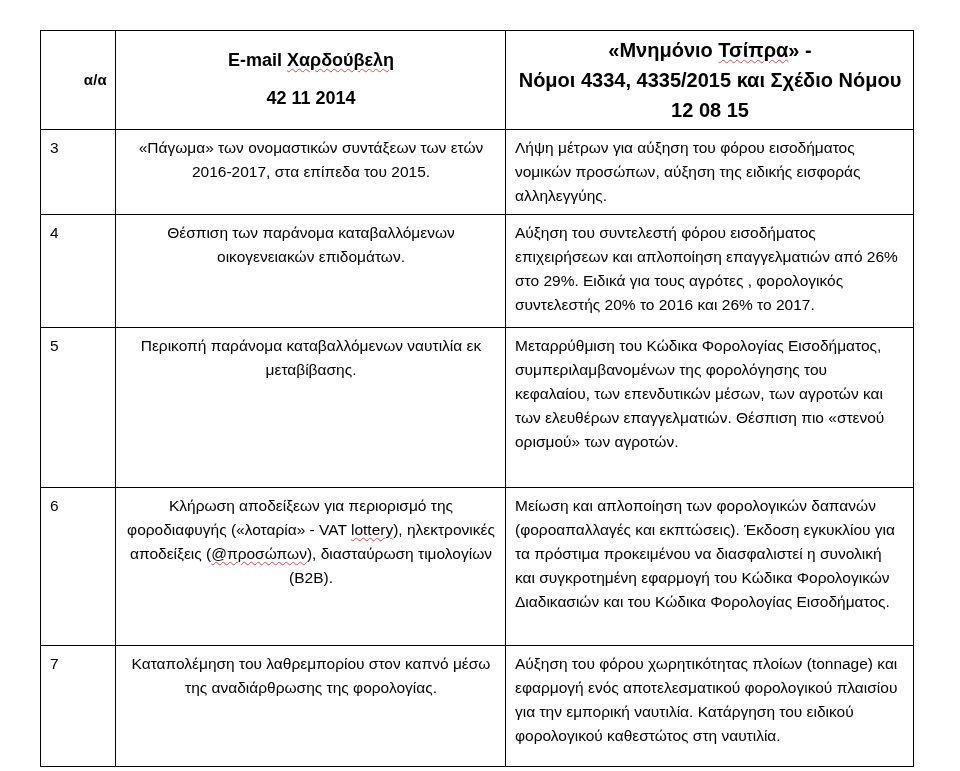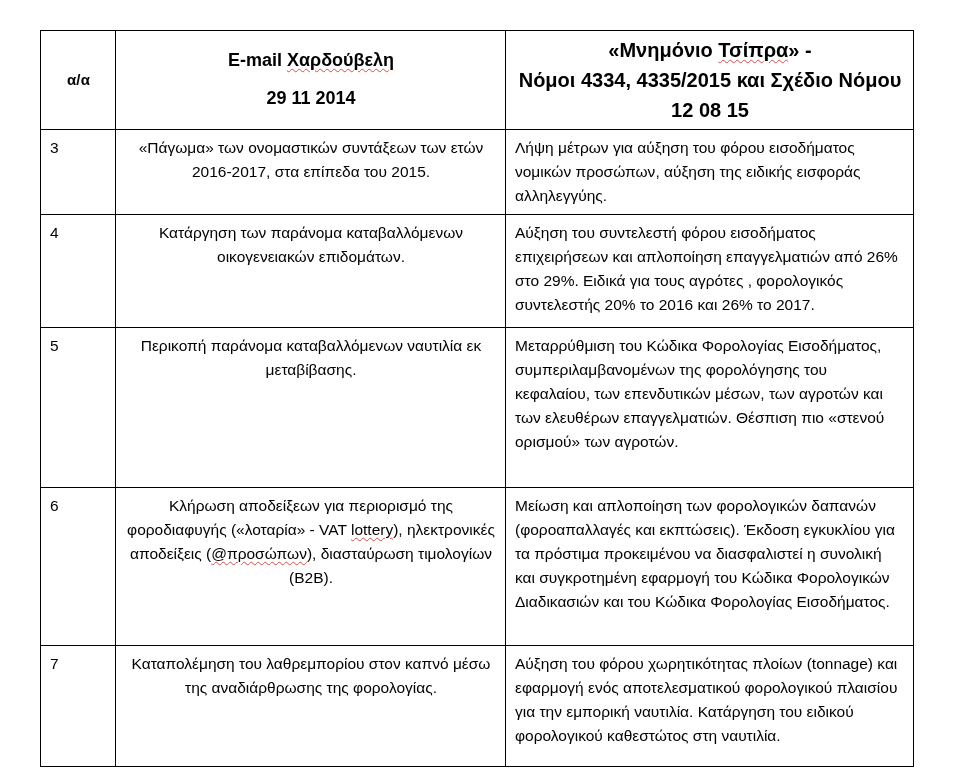--- a/index.html
+++ b/index.html
@@ -50,20 +50,21 @@
     height: 83px;
     vertical-align: middle;
     font-weight: bold;
     text-align: center;
     padding-top: 4px;
     padding-bottom: 4px;
   }
   tr.header-row td.col-num {
     font-size: 15px;
     letter-spacing: 0.2px;
+    text-align: right;
   }
   tr.header-row td.col-email {
     font-size: 18px;
     line-height: 2.1;
   }
   tr.header-row td.col-memo {
     font-size: 20px;
     line-height: 1.5;
     margin-top: 16px;
   }
@@ -116,42 +117,42 @@
     <tbody>
 
       <tr class="header-row">
         <td class="col-num">
           <span>α/α</span>
         </td>
         <td class="col-email">
           <div>
             <span>E-mail </span><span class="squiggle">Χαρδούβελη</span>
           </div>
-          <div>29 11 2014</div>
+          <div>42 11 2014</div>
         </td>
         <td class="col-memo">
           <div>
             <span>«Μνημόνιο </span><span class="squiggle">Τσίπρα</span><span>» -</span>
           </div>
           <div>
             <span>Νόμοι 4334, 4335/2015 και Σχέδιο Νόμου 12</span>
             <span>08 15</span>
           </div>
         </td>
       </tr>
 
       <tr class="r3">
         <td class="col-num">3</td>
         <td class="col-email">«Πάγωμα» των ονομαστικών συντάξεων των ετών 2016-2017, στα επίπεδα του 2015.</td>
         <td class="col-memo"><b>Λήψη μέτρων για αύξηση του φόρου εισοδήματος νομικών προσώπων</b><span>, αύξηση της ειδικής εισφοράς αλληλεγγύης.</span></td>
       </tr>
 
       <tr class="r4">
         <td class="col-num">4</td>
-        <td class="col-email">Κατάργηση των παράνομα καταβαλλόμενων οικογενειακών επιδομάτων.</td>
+        <td class="col-email">Θέσπιση των παράνομα καταβαλλόμενων οικογενειακών επιδομάτων.</td>
         <td class="col-memo"><span>Αύξηση του συντελεστή φόρου εισοδήματος επιχειρήσεων και απλοποίηση επαγγελματιών από </span><b>26% στο 29%. Ειδικά για τους αγρότες , φορολογικός συντελεστής 20% το 2016 και 26% το 2017.</b></td>
       </tr>
 
       <tr class="r5">
         <td class="col-num">5</td>
         <td class="col-email">Περικοπή παράνομα καταβαλλόμενων ναυτιλία εκ μεταβίβασης.</td>
         <td class="col-memo"><b>Μεταρρύθμιση του Κώδικα Φορολογίας Εισοδήματος</b><span>, συμπεριλαμβανομένων της φορολόγησης του κεφαλαίου, των επενδυτικών μέσων, των αγροτών και των ελευθέρων επαγγελματιών. Θέσπιση πιο «στενού ορισμού» των αγροτών.</span></td>
       </tr>
 
       <tr class="r6">

